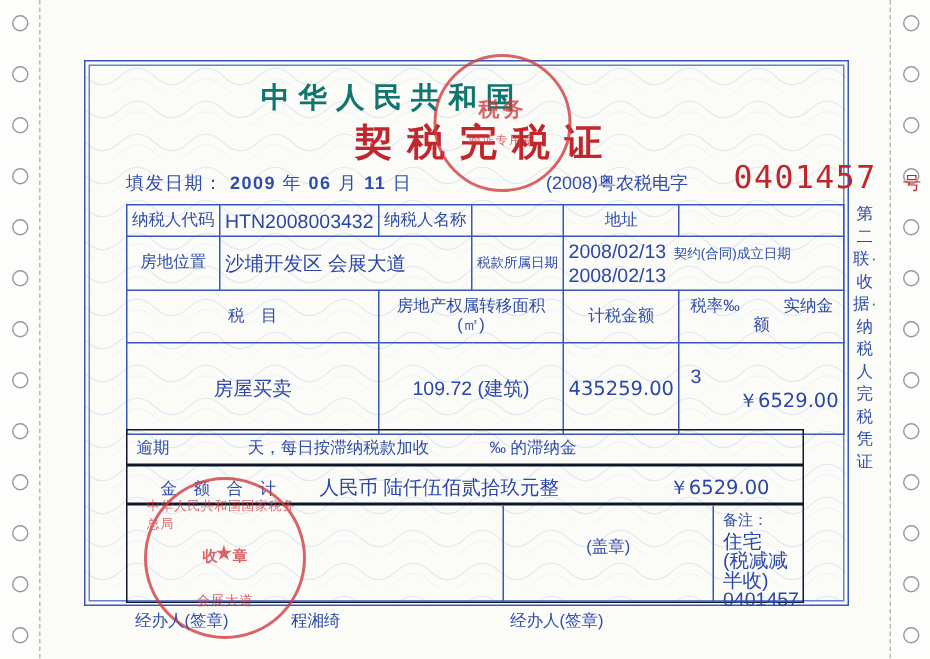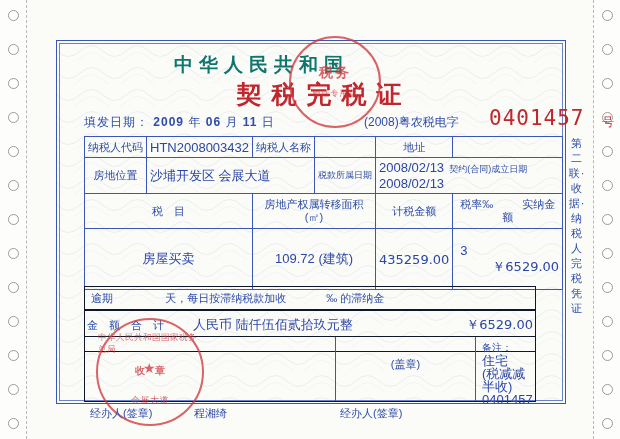--- a/index.html
+++ b/index.html
@@ -87,21 +87,21 @@
   .hand{color:#2b46a6;font-size:13px;}
   .hdr{text-align:center;font-size:11px;line-height:13px;}
   .small{font-size:9px;}
   .money{font-family:"DejaVu Sans", sans-serif;}
   
   .bottom-box{
     position:absolute;left:50px;width:452px;border:1px solid #0f172a;
     font-size:11px;color:#2e4ca8;box-sizing:border-box;
   }
   .row-late{top:268px;height:24px;padding:4px 6px;}
-  .row-sum{top:292px;height:42px;padding:5px 2px;}
+  .row-sum{top:292px;height:26px;padding:5px 22px;}
   .row-bottom{top:318px;height:66px;}
   .cellA{position:absolute;left:0;top:0;width:250px;height:100%;box-sizing:border-box;padding:4px 6px;}
   .cellB{position:absolute;left:250px;top:0;width:140px;height:100%;box-sizing:border-box;border-left:1px solid #3b57b5;padding:4px 6px;text-align:center;}
   .cellC{position:absolute;left:390px;top:0;width:60px;height:100%;box-sizing:border-box;border-left:1px solid #3b57b5;padding:4px 6px;}
   .sign-left{position:absolute;left:56px;top:388px;font-size:11px;color:#2e4ca8;}
   .sign-mid{position:absolute;left:306px;top:388px;font-size:11px;color:#2e4ca8;}
   .sign-name{position:absolute;left:160px;top:388px;font-size:11px;color:#2b46a6;}
   
   .seal{
     position:absolute;border:2px solid #cf3a3f;border-radius:50%;

